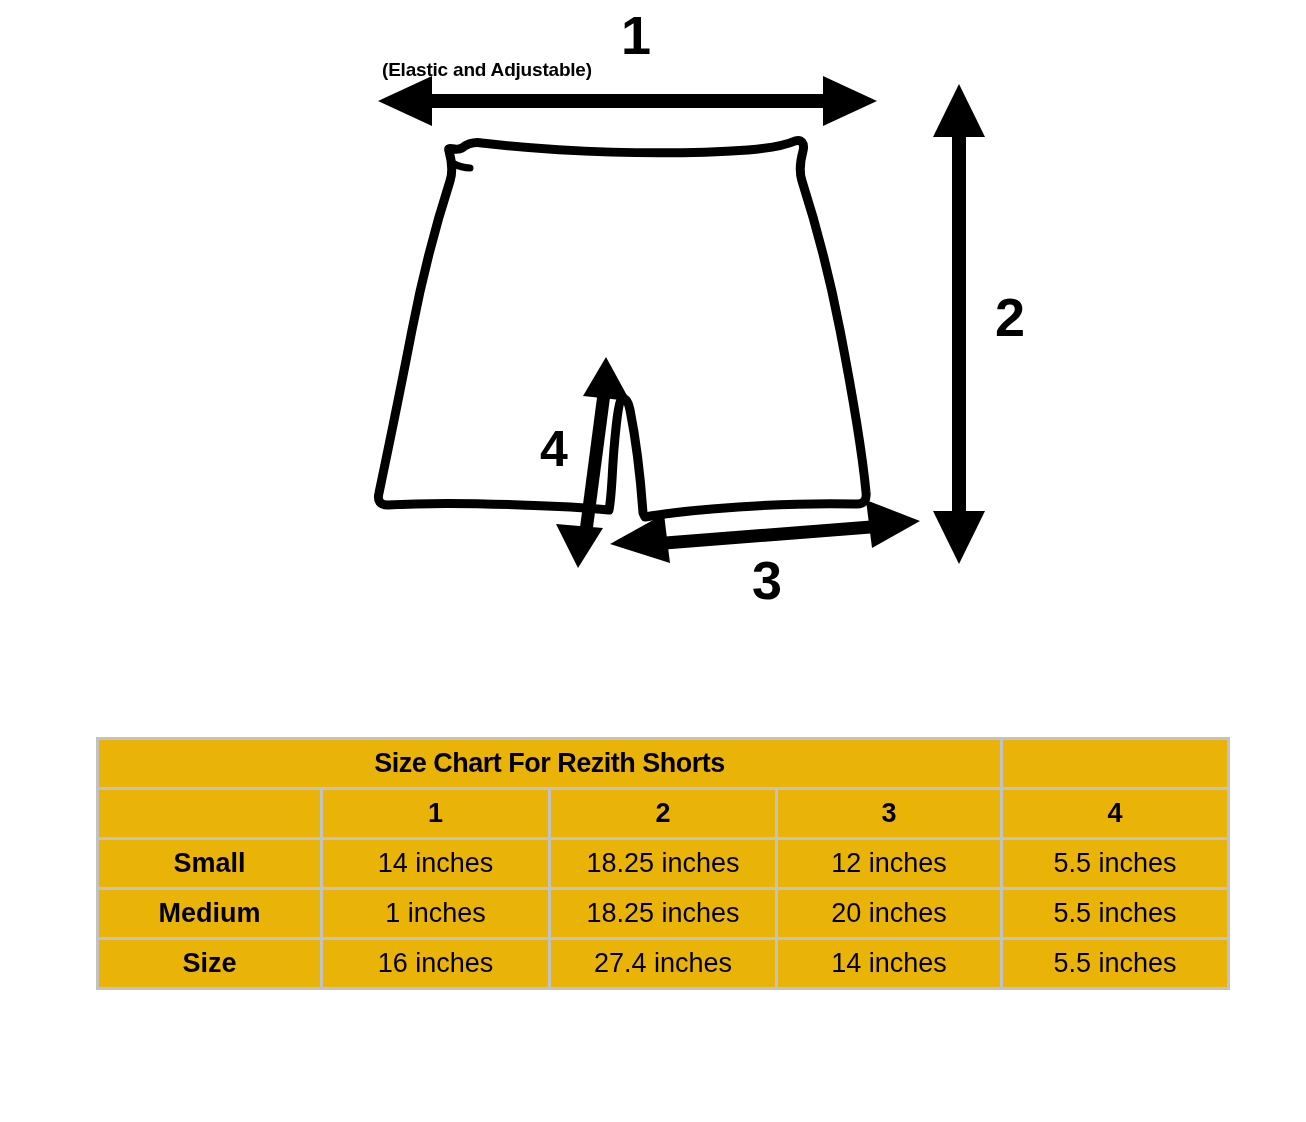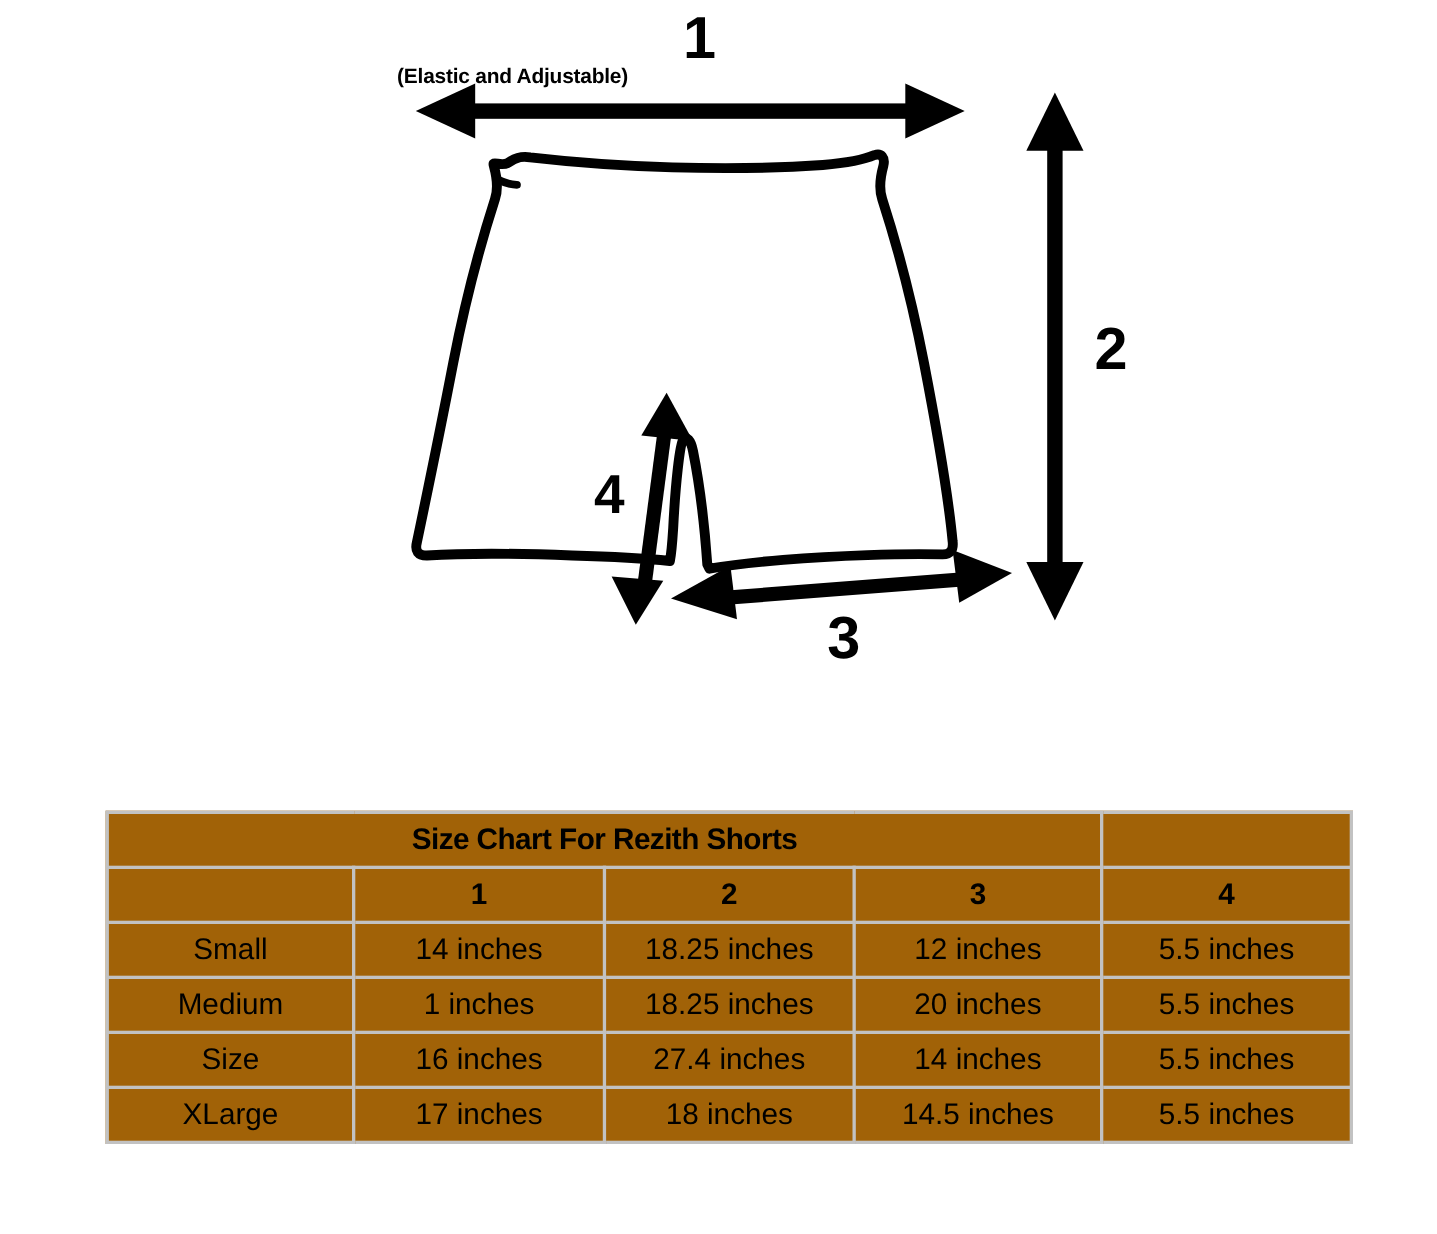--- a/index.html
+++ b/index.html
@@ -37,21 +37,21 @@
     color: #000000;
     line-height: 1;
     white-space: nowrap;
   }
   #label-1 {
     left: 621px;
     top: 8px;
     font-size: 54px;
   }
   #label-elastic {
-    left: 361px;
+    left: 382px;
     top: 60px;
     font-size: 19px;
     letter-spacing: -0.2px;
   }
   #label-2 {
     left: 995px;
     top: 290px;
     font-size: 54px;
   }
   #label-3 {
@@ -69,21 +69,21 @@
   #size-table-wrap {
     position: absolute;
     left: 96px;
     top: 737px;
     width: 1131px;
   }
   table.size-table {
     border-collapse: collapse;
     width: 1131px;
     table-layout: fixed;
-    background: #a16207;
+    background: #eab308;
   }
   table.size-table td {
     border: 3px solid #c2c2c2;
     padding: 0;
     vertical-align: middle;
     font-size: 27px;
     font-family: "Liberation Sans", sans-serif;
     color: #000000;
     text-align: center;
     height: 47px;
@@ -99,21 +99,21 @@
   td.blank-cell {
     height: 74px;
   }
   td.colnum-cell {
     font-weight: bold;
     font-size: 28px;
     height: 44px;
   }
   td.rowlabel-cell {
     text-align: left;
-    font-weight: normal;
+    font-weight: bold;
     font-size: 30px;
     padding-left: 10px;
   }
   td.value-cell {
     font-size: 28px;
   }
   col.c0 { width: 224px; }
   col.c1 { width: 228px; }
   col.c2 { width: 227px; }
   col.c3 { width: 225px; }
@@ -232,23 +232,16 @@
       </tr>
 
       <tr>
         <td class="rowlabel-cell">Size</td>
         <td class="value-cell">16 inches</td>
         <td class="value-cell">27.4 inches</td>
         <td class="value-cell">14 inches</td>
         <td class="value-cell">5.5 inches</td>
       </tr>
 
-      <tr>
-        <td class="rowlabel-cell">XLarge</td>
-        <td class="value-cell">17 inches</td>
-        <td class="value-cell">18 inches</td>
-        <td class="value-cell">14.5 inches</td>
-        <td class="value-cell">5.5 inches</td>
-      </tr>
 
     </tbody>
   </table>
 </div>
 
 </body></html>

